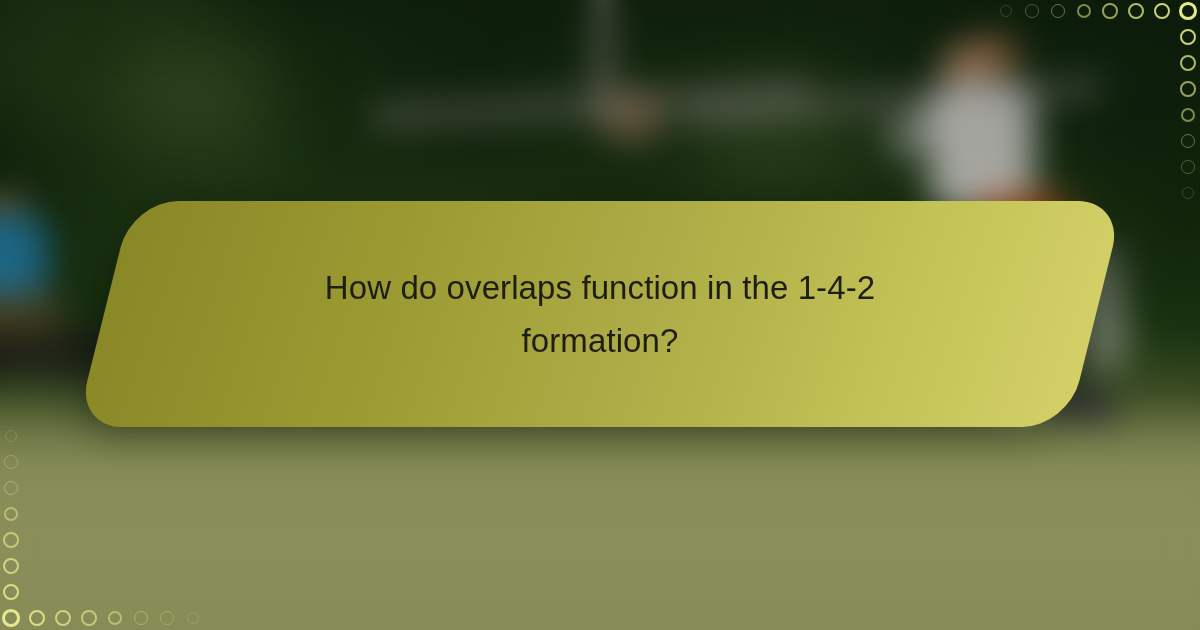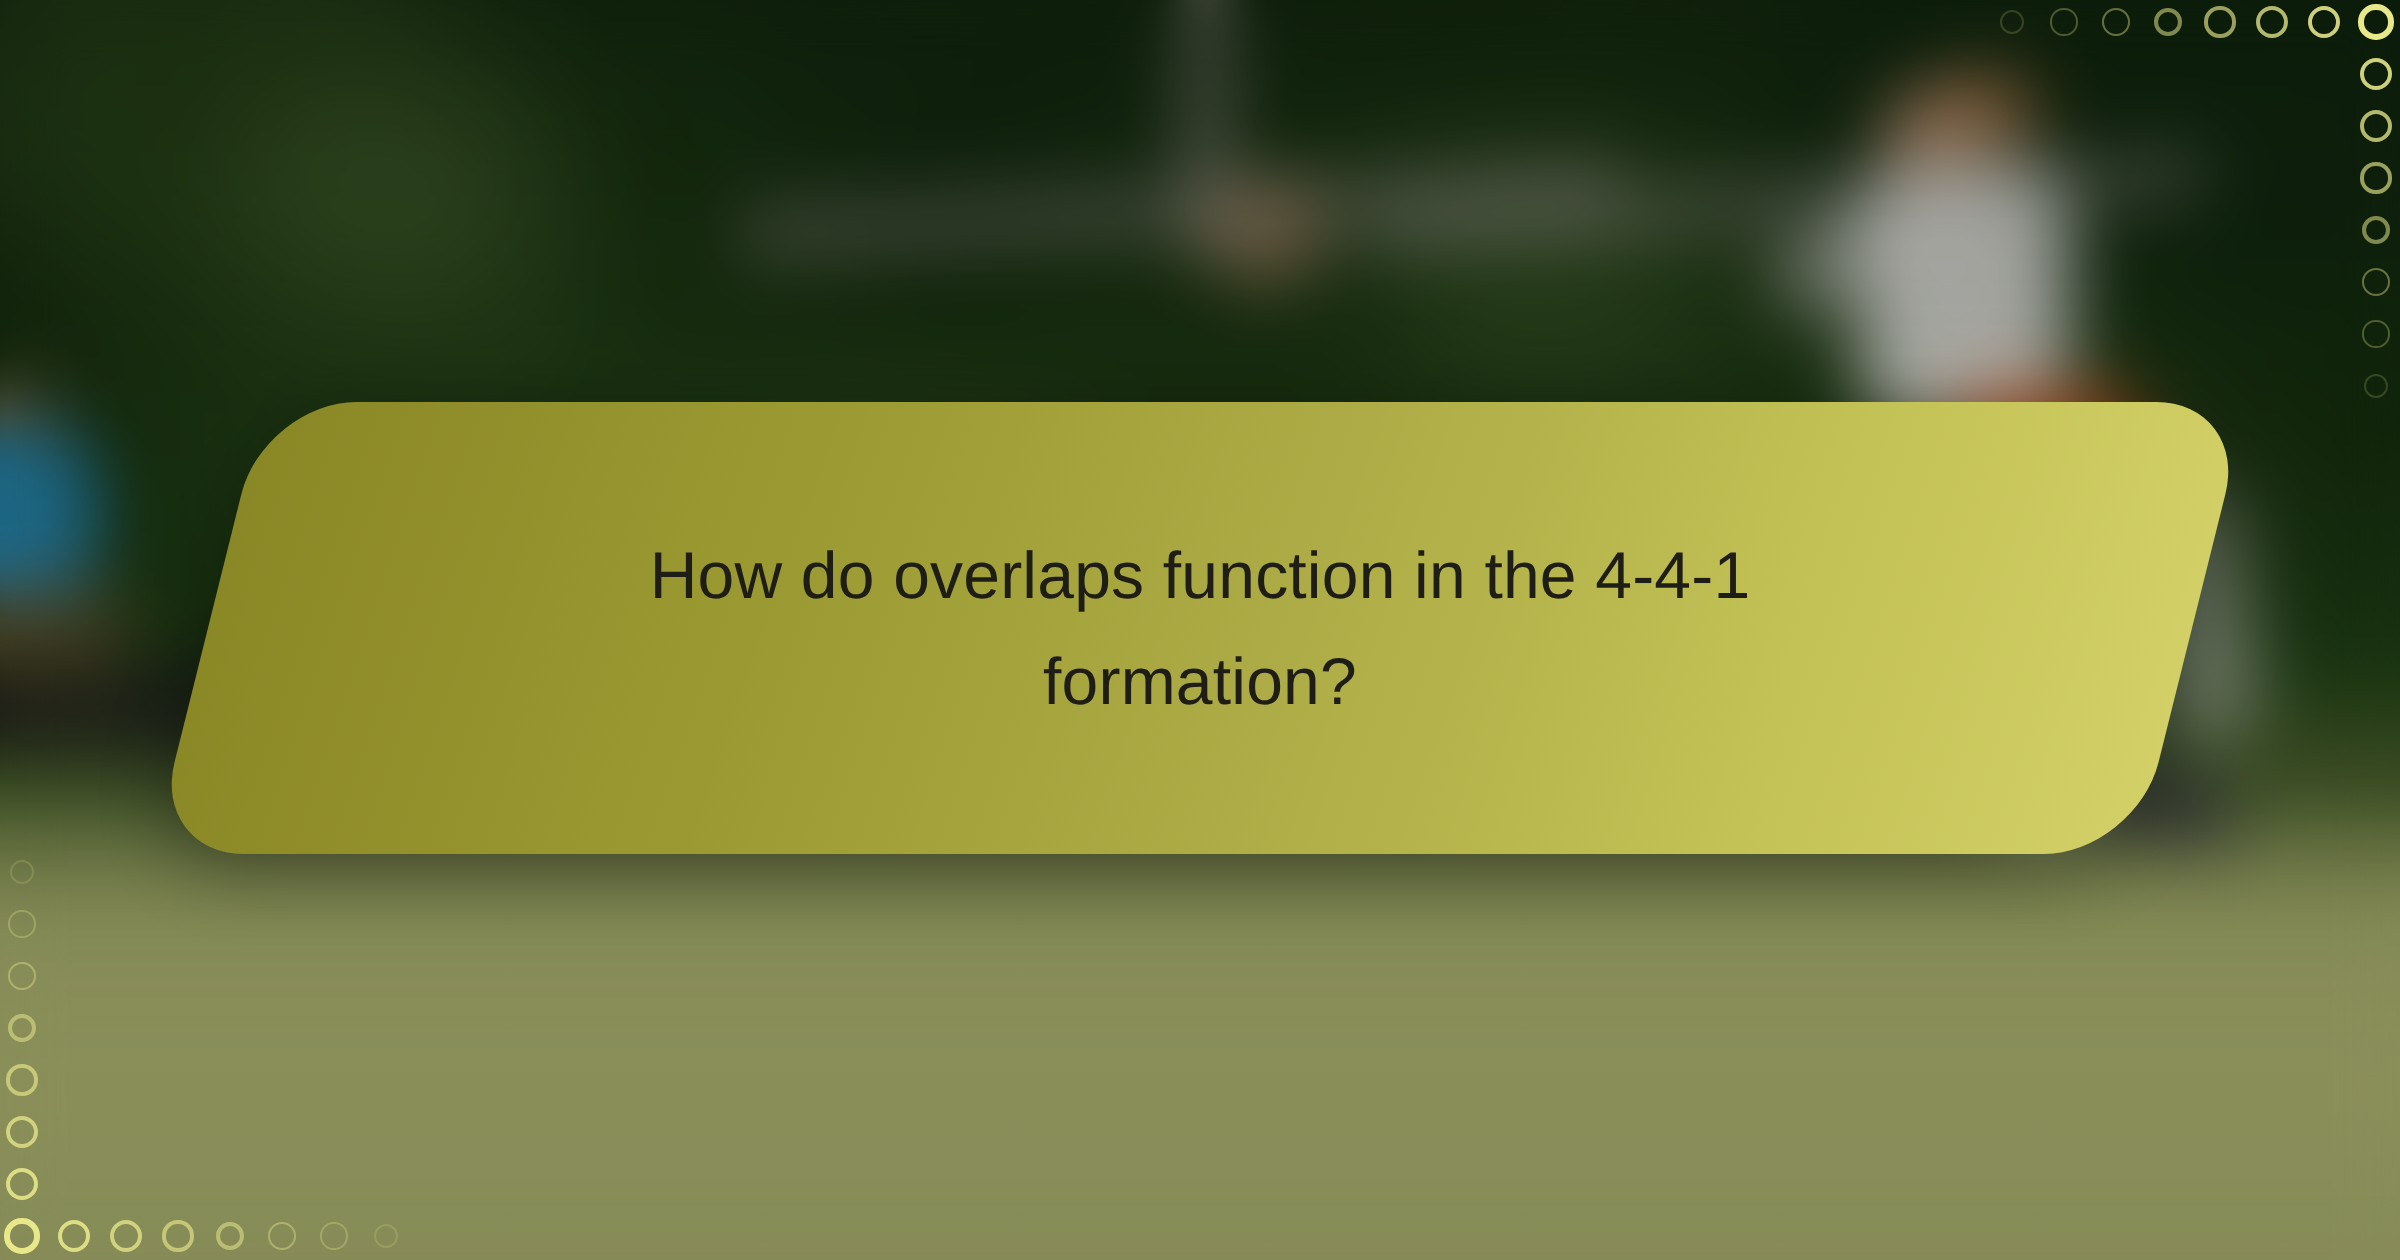--- a/index.html
+++ b/index.html
@@ -323,17 +323,17 @@
       <div class="dot" style="width: 15.5429px; height: 15.5429px; left: 3.22857px; top: 532.229px; border-width: 2.42857px; border-color: rgb(232, 232, 138); opacity: 0.649;"></div>
       <div class="dot" style="width: 14.8571px; height: 14.8571px; left: 3.57143px; top: 506.571px; border-width: 2.17143px; border-color: rgb(232, 232, 138); opacity: 0.531;"></div>
       <div class="dot" style="width: 14.1714px; height: 14.1714px; left: 3.91429px; top: 480.914px; border-width: 1.91429px; border-color: rgb(232, 232, 138); opacity: 0.414;"></div>
       <div class="dot" style="width: 13.4857px; height: 13.4857px; left: 4.25714px; top: 455.257px; border-width: 1.65714px; border-color: rgb(232, 232, 138); opacity: 0.297;"></div>
       <div class="dot" style="width: 12.8px; height: 12.8px; left: 4.6px; top: 429.6px; border-width: 1.4px; border-color: rgb(232, 232, 138); opacity: 0.18;"></div>
     </div>
 
   <div class="card-wrap">
     <div class="card-shape"></div>
     <div class="card-text">
-      <p>How do overlaps function in the 4-4-1 formation?</p>
+      <p>How do overlaps function in the 1-4-2 formation?</p>
     </div>
   </div>
 
 </div>
 
 </body></html>

